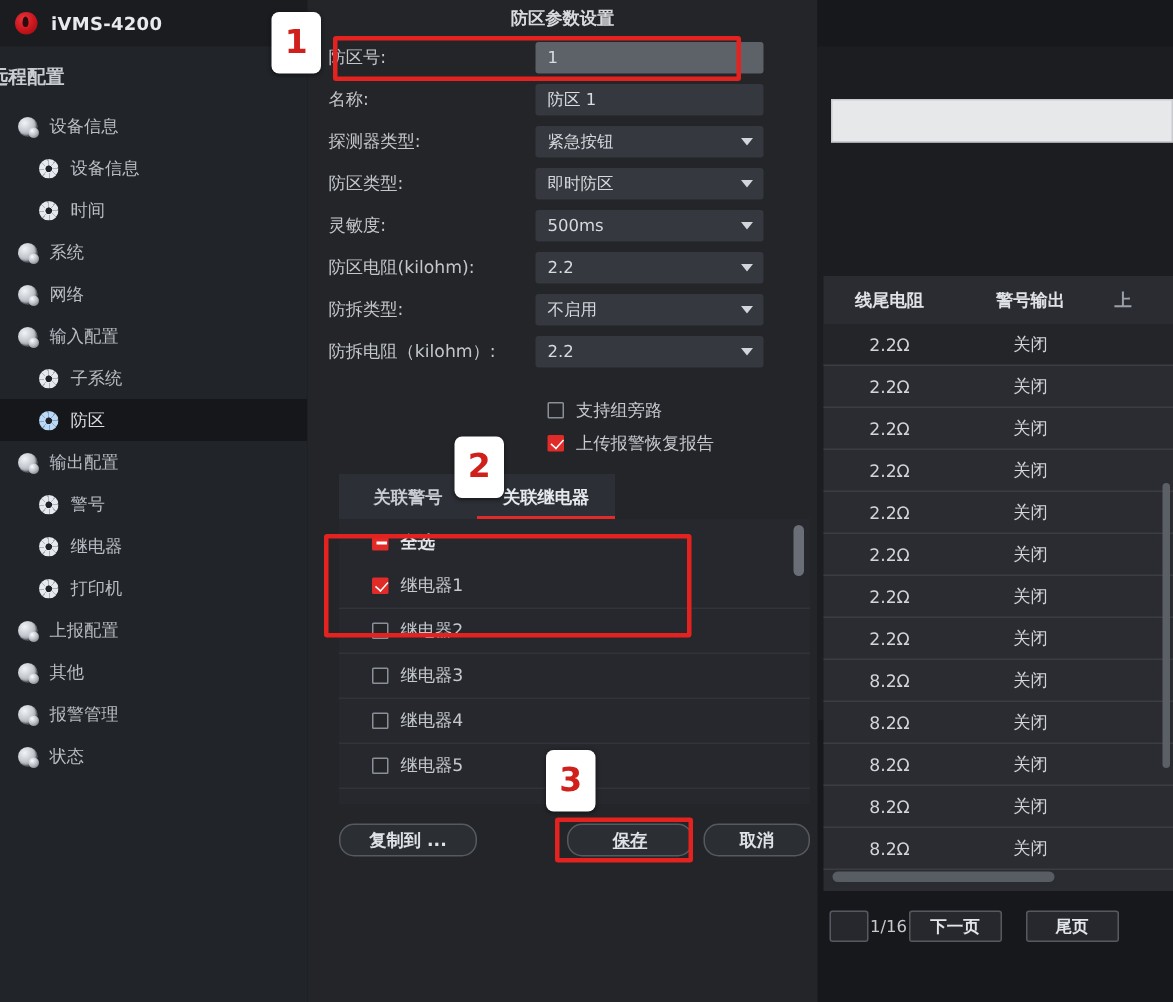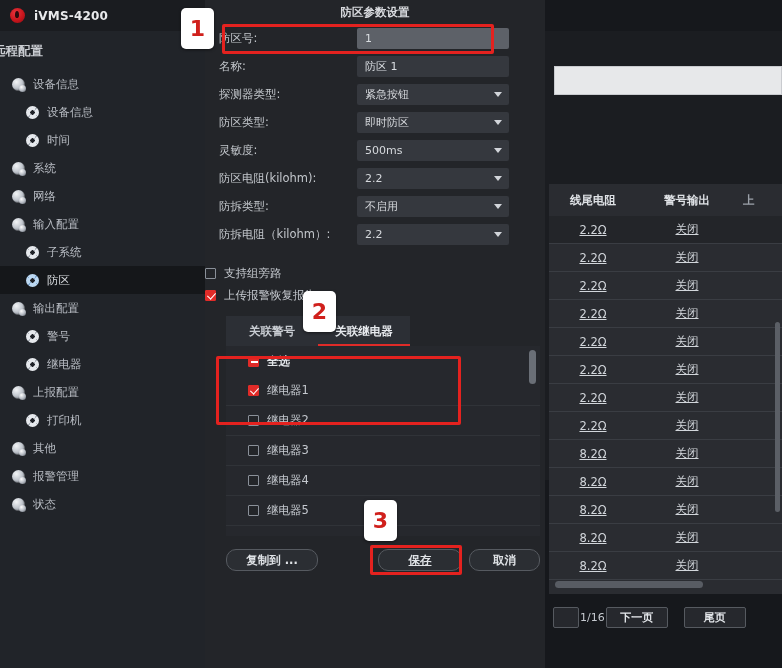--- a/index.html
+++ b/index.html
@@ -103,21 +103,21 @@
   .ctl.input-ro { background: #5d6168; color: #d9dde1; }
   .ctl.input { background: #35383e; color: #d9dde1; }
   .ctl.select { background: #35383e; }
   .caret {
     position: absolute; right: 7px; top: 8px;
     width: 0; height: 0; border-left: 4.5px solid transparent;
     border-right: 4.5px solid transparent; border-top: 5px solid #d2d5da;
   }
 
   .checks { position: absolute; left: 0; top: 262px; width: 340px; }
-  .crow { height: 22px; display: flex; align-items: center; }
+  .crow { height: 22px; display: flex; align-items: center; padding-left: 160px; }
   .cbox {
     width: 11px; height: 11px; border: 1px solid #8a9099; border-radius: 1px;
     background: #232529; margin-right: 8px; flex: 0 0 auto; position: relative;
   }
   .cbox.on { background: #e02b28; border-color: #e02b28; }
   .cbox.on::after {
     content: ""; position: absolute; left: 3px; top: 0px; width: 4px; height: 7px;
     border: solid #fff; border-width: 0 1.7px 1.7px 0; transform: rotate(42deg);
   }
   .cbox.dash { background: #e02b28; border-color: #e02b28; }
@@ -165,21 +165,20 @@
     position: absolute; left: 9px; top: 66px; width: 228px; height: 29px;
     background: #e7e8ea; border: 1px solid #c9cbcf;
   }
   .tablewrap { position: absolute; left: 4px; top: 184px; width: 233px; height: 410px; background: #2a2c31; }
   .thead { height: 32px; display: flex; align-items: center; color: #dfe2e6; font-size: 11.5px; font-weight: bold; }
   .th { text-align: center; }
   .th1 { width: 88px; } .th2 { width: 100px; } .th3 { width: 38px; text-align: left; padding-left: 6px; color:#9aa0a8; }
   .trow {
     height: 28px; display: flex; align-items: center; color: #d2d6db; font-size: 11.5px;
     border-bottom: 1px solid #3a3d43;
-    text-decoration: underline;
   }
   .trow.sel { background: #232529; }
   .td { text-align: center; }
   .td1 { width: 88px; } .td2 { width: 100px; }
   .hscroll { position: absolute; left: 6px; bottom: 6px; width: 148px; height: 7px; background: #585c63; border-radius: 4px; }
   .vscroll { position: absolute; right: 2px; top: 138px; width: 5px; height: 190px; background: #5b5f66; border-radius: 3px; }
   .pager { position: absolute; left: 4px; top: 604px; width: 237px; height: 26px; display: flex; align-items: center; }
   .pbtn {
     height: 21px; line-height: 19px; text-align: center; border: 1px solid #565a60;
     border-radius: 2px; background: #26282d; color: #e2e5e9; font-size: 11px; font-weight: bold;
@@ -244,27 +243,27 @@
           <span>输出配置</span>
         </div>
         <div class="tree-item lvl2">
           <span class="ic ic-gear"></span>
           <span>警号</span>
         </div>
         <div class="tree-item lvl2">
           <span class="ic ic-gear"></span>
           <span>继电器</span>
         </div>
+        <div class="tree-item lvl2">
+          <span class="ic ic-gear"></span>
+          <span>打印机</span>
+        </div>
         <div class="tree-item">
           <span class="ic ic-group"></span>
           <span>上报配置</span>
-        </div>
-        <div class="tree-item lvl2">
-          <span class="ic ic-gear"></span>
-          <span>打印机</span>
         </div>
         <div class="tree-item">
           <span class="ic ic-group"></span>
           <span>其他</span>
         </div>
         <div class="tree-item">
           <span class="ic ic-group"></span>
           <span>报警管理</span>
         </div>
         <div class="tree-item">

